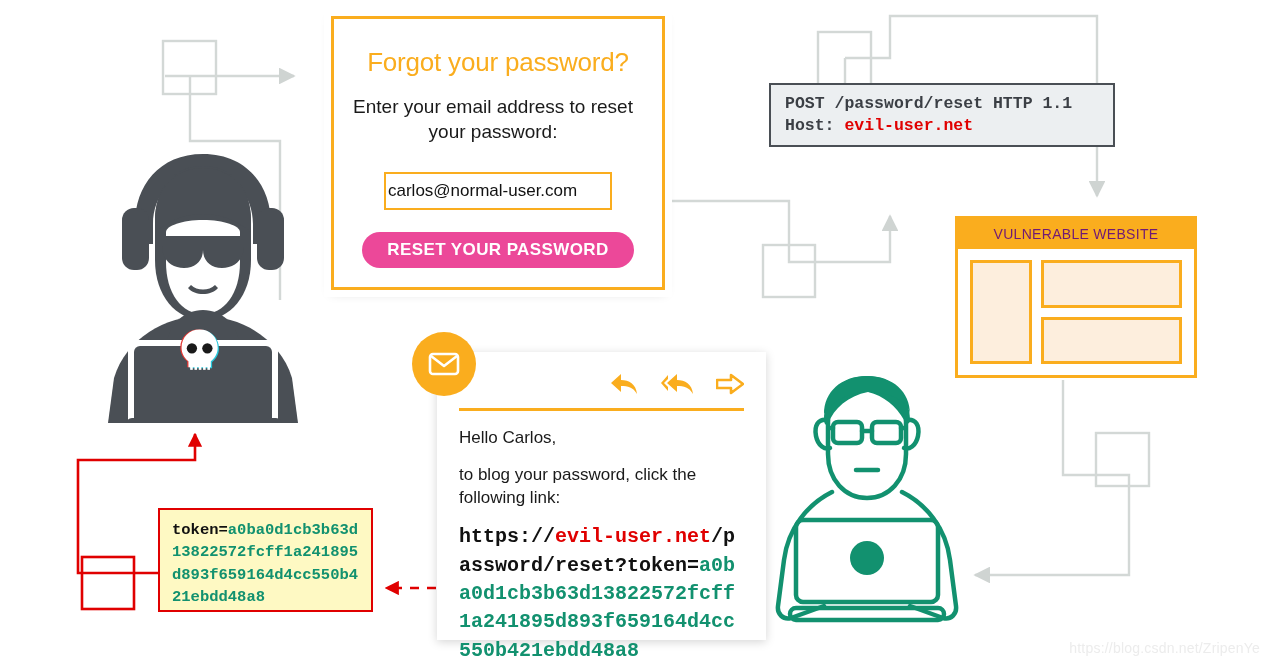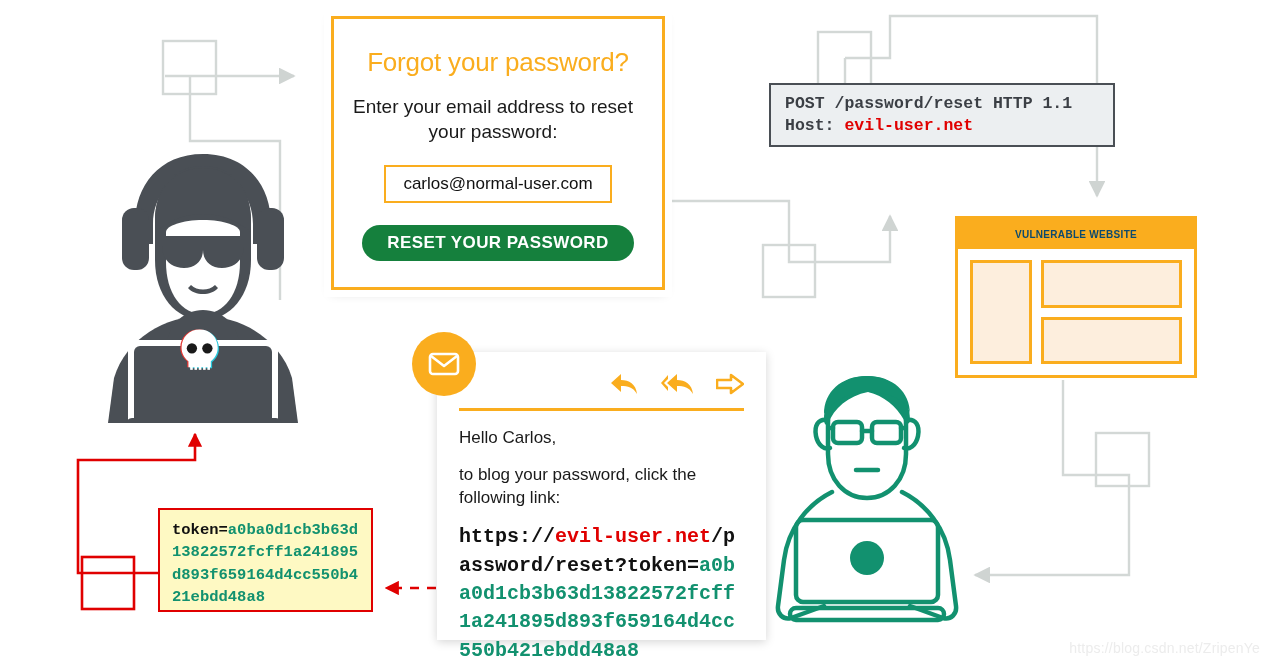--- a/index.html
+++ b/index.html
@@ -31,36 +31,35 @@
     font-size:26px;font-weight:normal;
     letter-spacing:-0.2px;
   }
   #reset-sub{
     margin:0;padding:16px 26px 0 16px;
     text-align:center;color:#1a1a1a;
     font-size:19px;line-height:1.32;
   }
   #reset-email{
     display:block;
-    margin:21px auto 0 auto;
+    margin:28px auto 0 auto;
     width:228px;height:38px;
     border:2px solid #FAAD1E;
     background:#ffffff;
     color:#111;
     font-size:17px;
     font-family:"Liberation Sans",sans-serif;
-    text-align:center;
     box-sizing:border-box;
     outline:none;
   }
   #reset-btn{
     display:block;
     margin:22px auto 0 auto;
     width:272px;height:36px;
-    background:#15803d;
+    background:#ec4899;
     border:none;border-radius:18px;
     color:#ffffff;
     font-size:17px;font-weight:bold;
     letter-spacing:.4px;
     font-family:"Liberation Sans",sans-serif;
     cursor:pointer;
   }
 
   
   #http-box{
@@ -80,21 +79,21 @@
 
   
   #vuln-site{
     left:955px;top:216px;width:242px;height:162px;
     background:#ffffff;
     border:3px solid #FAAD1E;
     box-sizing:border-box;
   }
   #vuln-header{
     height:30px;background:#FAAD1E;
-    color:#0c4a6e;font-size:10px;font-weight:bold;
+    color:#701a75;font-size:14px;font-weight:normal;
     display:flex;align-items:center;justify-content:center;
     letter-spacing:.3px;
   }
   #vuln-body{
     display:flex;gap:9px;padding:11px 12px;height:calc(100% - 30px);
     box-sizing:border-box;
   }
   .vuln-block{
     background:#fdeedd;border:3px solid #FAAD1E;box-sizing:border-box;
   }

